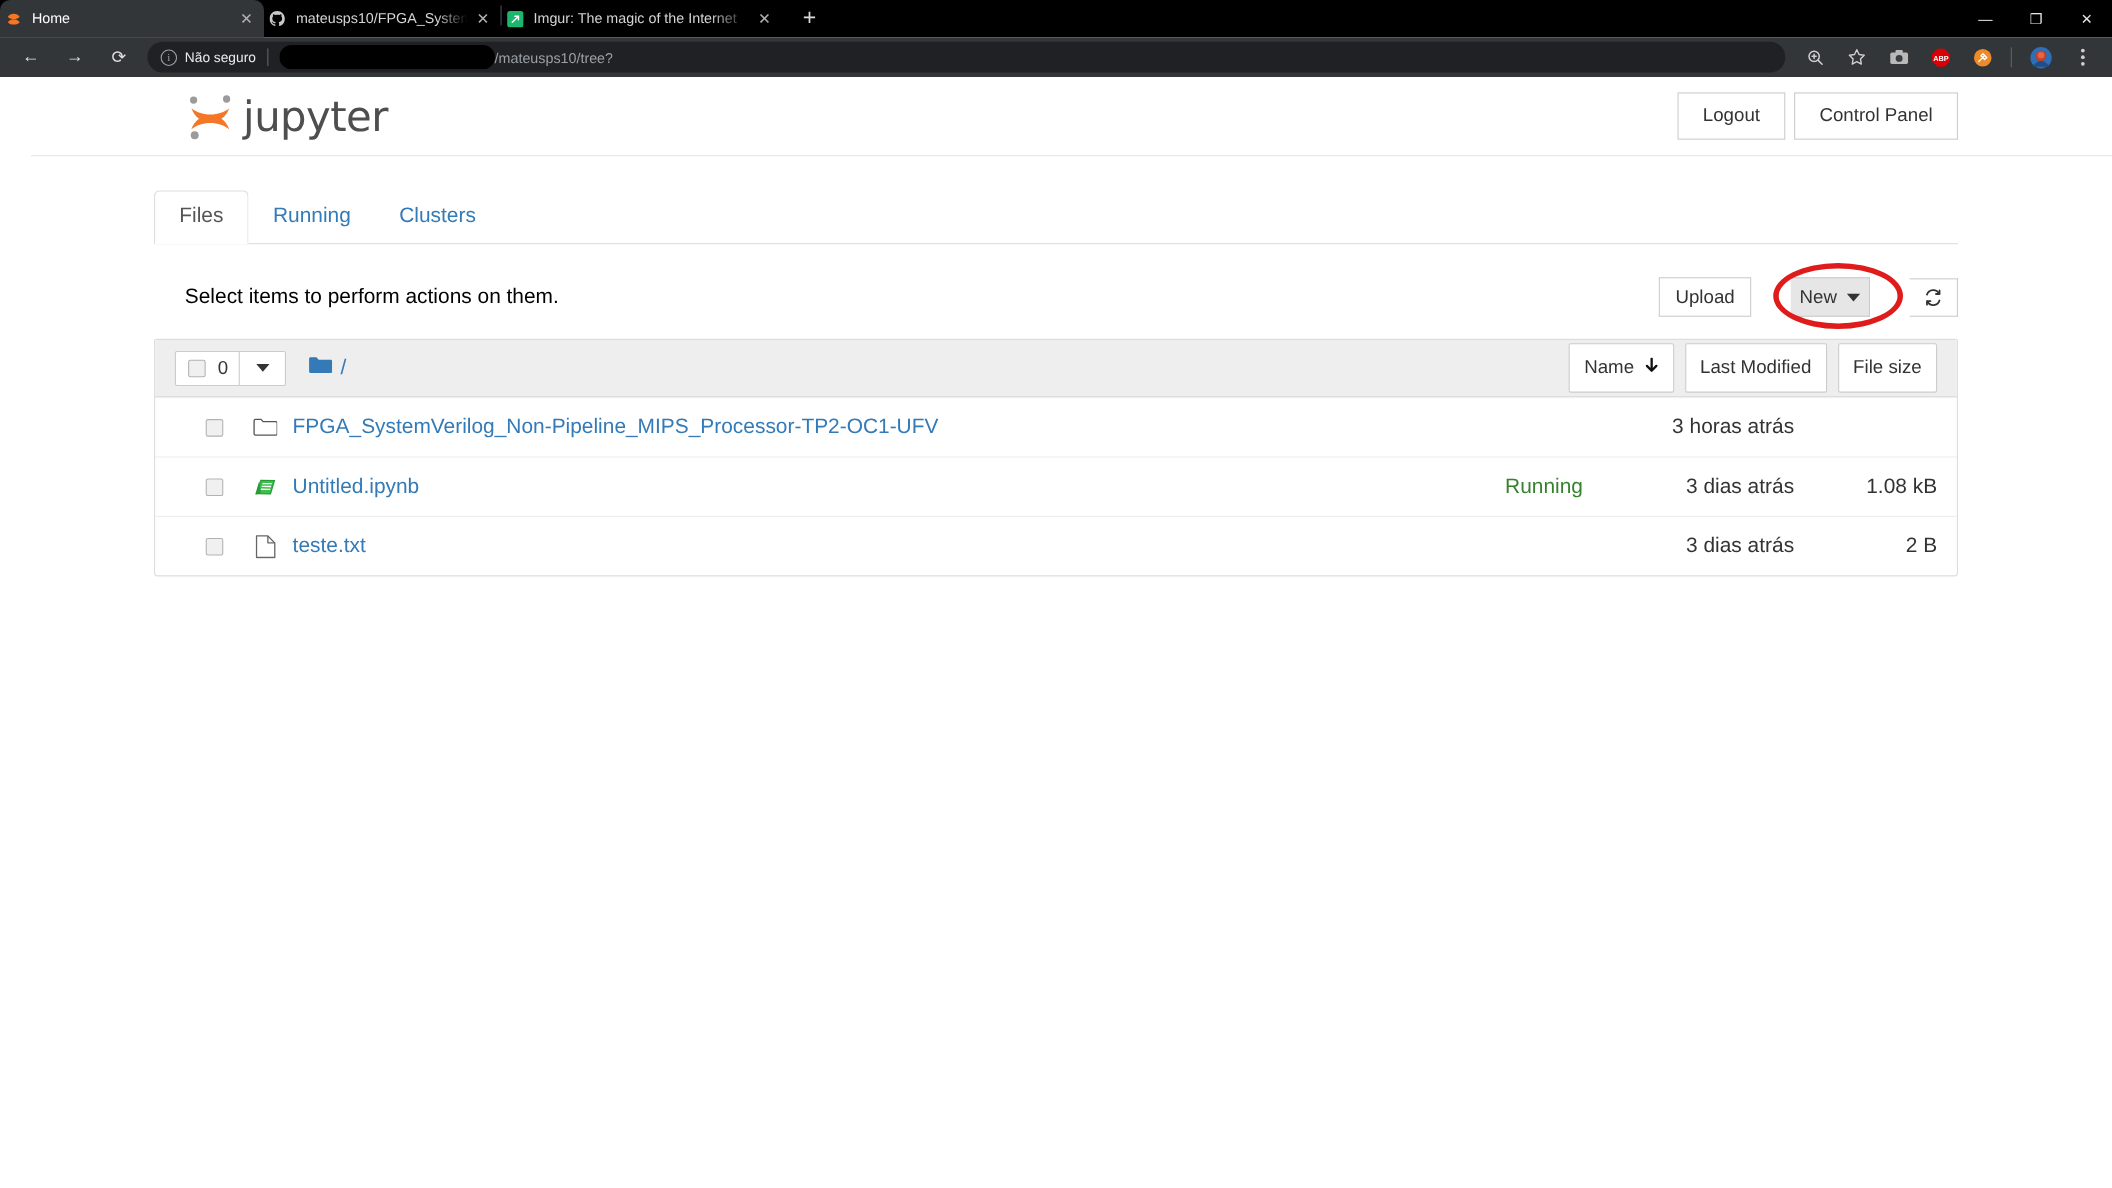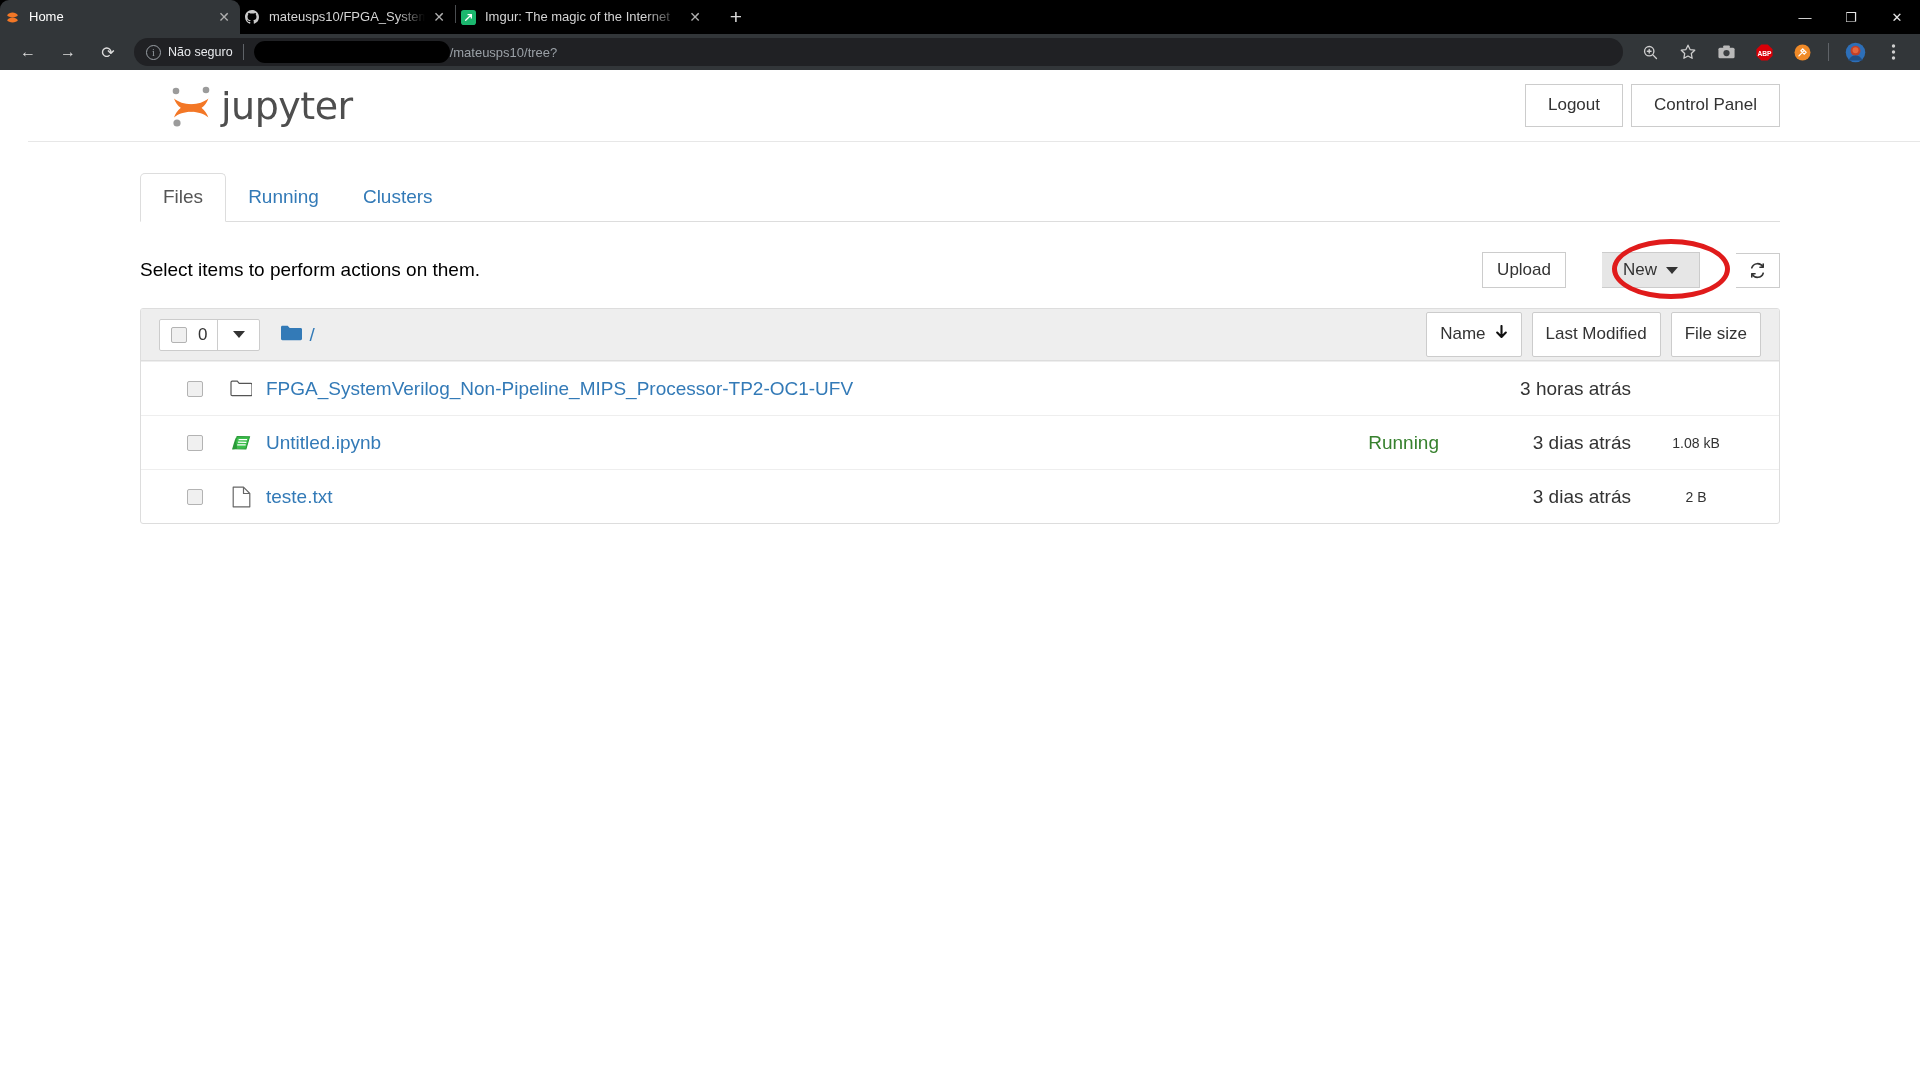--- a/index.html
+++ b/index.html
@@ -216,41 +216,42 @@
     margin-bottom: -1px;
   }
 
   .action-row {
     display: flex;
     align-items: center;
     justify-content: space-between;
     margin-top: 26px;
     position: relative;
     height: 44px;
+    margin-left: 28px;
   }
   .action-hint {
     font-size: 19px;
     color: #000000;
   }
   .action-buttons { display: flex; align-items: center; gap: 36px; }
   .btn-upload {
     background: #ffffff;
     border: 1px solid #cccccc;
     font-size: 17px;
     color: #333333;
     padding: 8px 14px;
     line-height: 1.1;
   }
   .btn-new {
     background: #e6e6e6;
     border: 1px solid #cccccc;
     border-left: none;
     font-size: 17px;
     color: #333333;
-    padding: 8px 21px;
+    padding: 8px 8px;
     line-height: 1.1;
     display: flex; align-items: center; gap: 9px;
   }
   .caret {
     width: 0; height: 0;
     border-left: 6px solid transparent;
     border-right: 6px solid transparent;
     border-top: 7px solid #333333;
   }
   .btn-refresh {
@@ -362,24 +363,24 @@
     white-space: nowrap;
   }
   .frow-modified {
     font-size: 19px;
     color: #333333;
     width: 175px;
     text-align: right;
     white-space: nowrap;
   }
   .frow-size {
-    font-size: 14px;
+    font-size: 19px;
     color: #333333;
     width: 130px;
-    text-align: center;
+    text-align: right;
     white-space: nowrap;
   }
 </style>
 </head>
 <body>
 
 <div id="browser-chrome">
 
   <div class="tabstrip">
 

